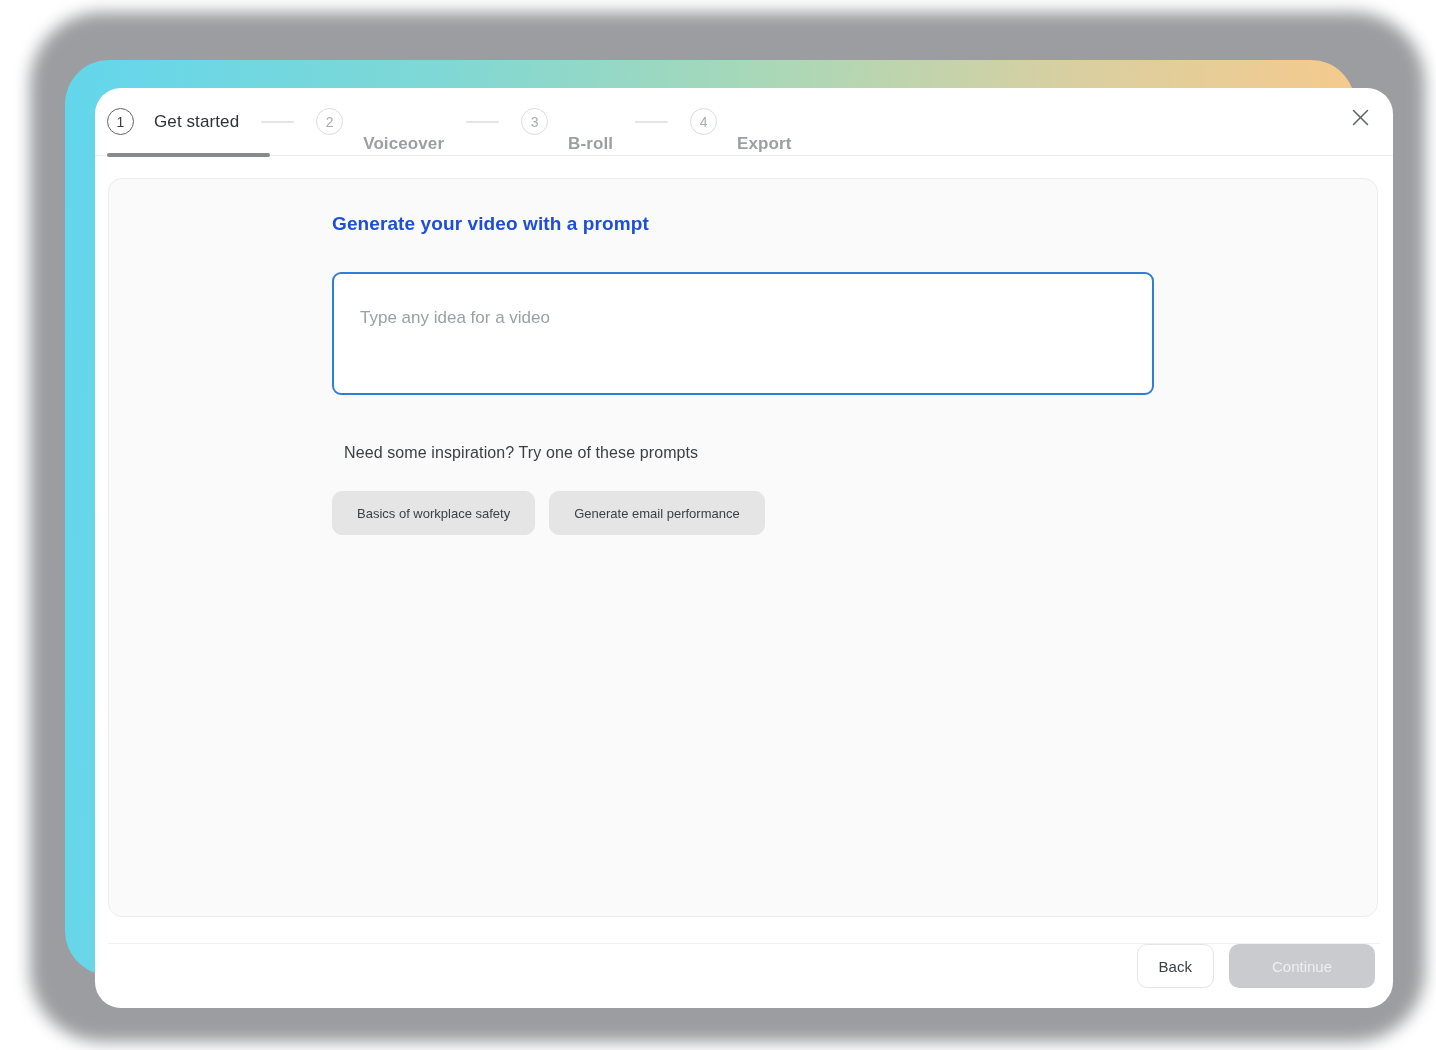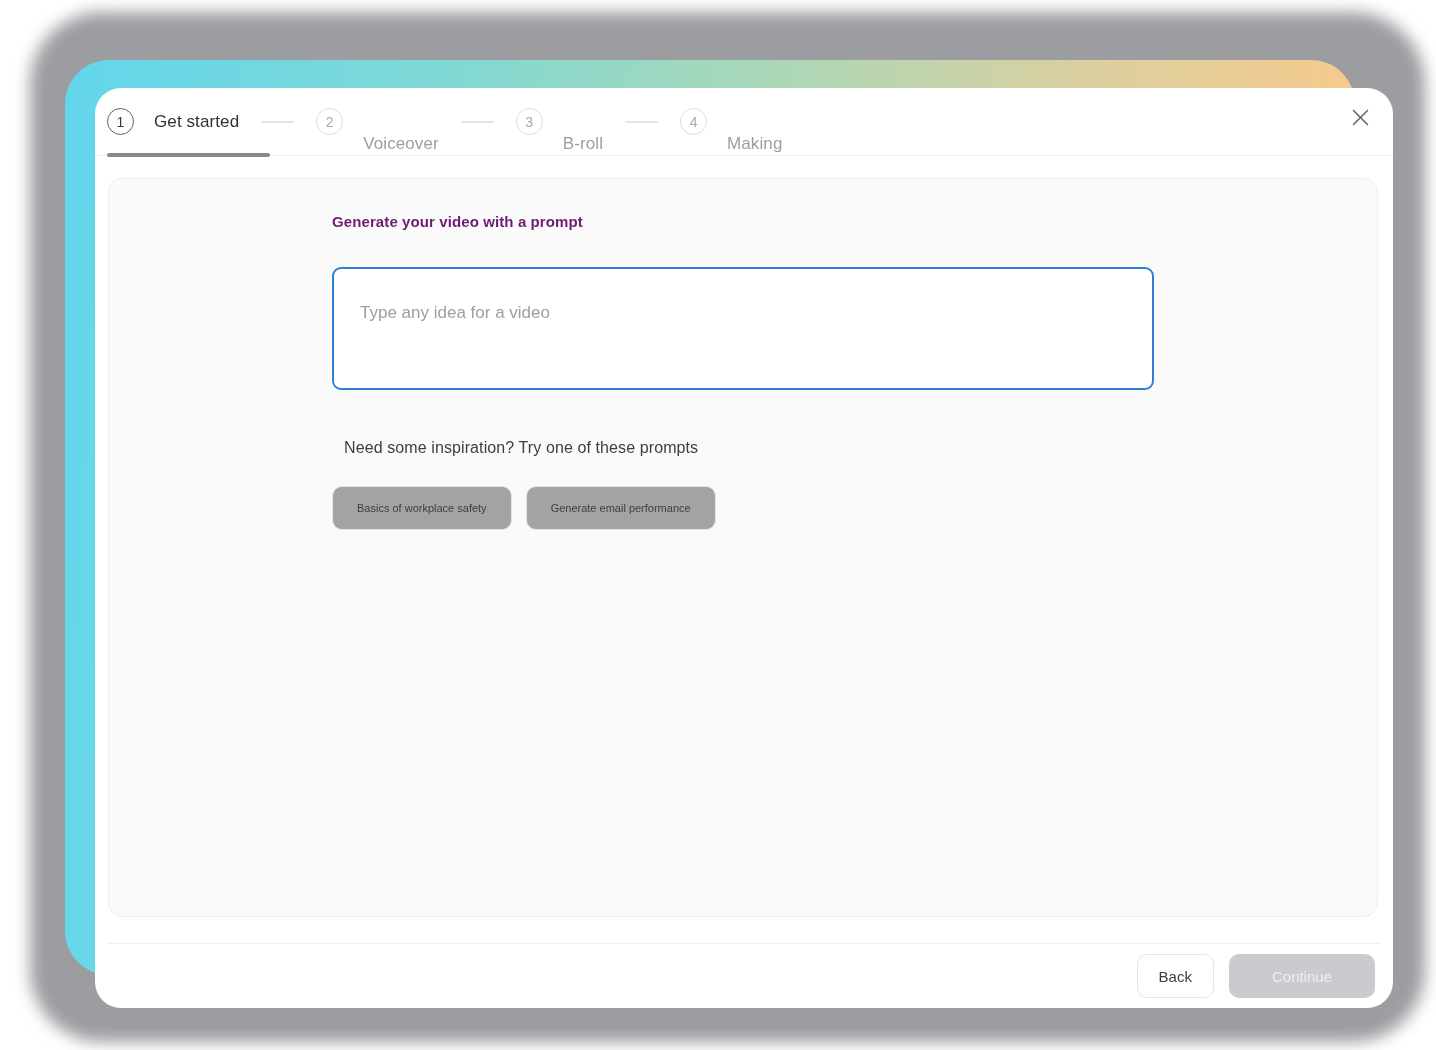--- a/index.html
+++ b/index.html
@@ -32,61 +32,61 @@
   .step{display:flex;align-items:center;}
   .step-circle{
     width:27px;height:27px;border-radius:50%;box-sizing:border-box;
     display:flex;align-items:center;justify-content:center;
     font-size:14px;line-height:1;
   }
   .step.active .step-circle{border:1.6px solid #5f6368;color:#3a3d40;font-weight:500;}
   .step.upcoming .step-circle{border:1.4px solid #d9dbdd;color:#a6aaae;}
   .step-label{margin-left:20px;font-size:17px;letter-spacing:.1px;}
   .step.active .step-label{color:#2f3236;font-weight:500;}
-  .step.upcoming .step-label{color:#9b9fa3;font-weight:400;margin-top:44px;}
+  .step.upcoming .step-label{color:#9b9fa3;font-weight:700;margin-top:44px;}
   .step-dash{width:33px;height:2px;background:#e4e4e5;border-radius:1px;margin:0 22px;}
   .active-underline{
     position:absolute;left:12px;bottom:-2px;width:163px;height:4px;
     background:#87898c;border-radius:3px;
   }
   .close-btn{
     position:absolute;top:13px;right:15px;width:36px;height:36px;
     background:none;border:none;padding:0;cursor:pointer;
     display:flex;align-items:center;justify-content:center;
   }
   
   .content-panel{
     position:absolute;left:13px;top:90px;width:1270px;height:739px;
     background:#fafafa;border:1px solid #ededed;border-radius:14px;
     box-sizing:border-box;
   }
   .content-inner{width:822px;margin:0 auto;padding-top:34px;}
   .page-title{
-    margin:0;font-size:15px;font-weight:600;color:#701a75;letter-spacing:.1px;
+    margin:0;font-size:19px;font-weight:600;color:#1d4ed8;letter-spacing:.1px;
   }
   .prompt-textarea{
     display:block;margin-top:37px;width:100%;height:123px;box-sizing:border-box;
     border:2px solid #2f80d4;border-radius:9px;background:#ffffff;
     padding:34px 26px 4px;font-size:17px;color:#202124;
     font-family:"Liberation Sans","DejaVu Sans",sans-serif;
     resize:none;outline:none;
   }
   .prompt-textarea::placeholder{color:#9aa0a6;}
   .inspiration-text{margin:49px 12px 0;font-size:16px;color:#3c4043;letter-spacing:.1px;}
   .chips{margin-top:29px;display:flex;gap:14px;}
   .chip{
-    height:44px;padding:0 24px;background:#a3a3a3;border:1px solid #e4e4e6;
+    height:44px;padding:0 24px;background:#e5e5e5;border:1px solid #e4e4e6;
     border-radius:10px;display:flex;align-items:center;
-    font-size:11px;color:#3c4043;cursor:pointer;white-space:nowrap;
+    font-size:13px;color:#3c4043;cursor:pointer;white-space:nowrap;
     font-family:inherit;
   }
   
   .modal-footer{
     position:absolute;left:13px;right:13px;bottom:0;height:65px;
-    border-top:1px solid #f0f0f1;display:flex;align-items:center;
+    border-top:1px solid #f0f0f1;display:flex;
     justify-content:flex-end;gap:15px;padding-right:5px;box-sizing:border-box;
   }
   .btn{height:44px;border-radius:10px;font-size:15px;cursor:pointer;font-family:inherit;}
   .btn-back{background:#ffffff;border:1px solid #e5e5e7;color:#3c4043;padding:0 21px;}
   .btn-continue{background:#c9cbce;border:none;color:#edeff1;padding:0 43px;}
   .btn-continue:disabled{cursor:default;}
 </style>
 </head>
 <body>
 
@@ -106,21 +106,21 @@
       <div class="step-label">Voiceover</div>
     </div>
     <div class="step-dash"></div>
     <div class="step upcoming">
       <div class="step-circle">3</div>
       <div class="step-label">B-roll</div>
     </div>
     <div class="step-dash"></div>
     <div class="step upcoming">
       <div class="step-circle">4</div>
-      <div class="step-label">Making</div>
+      <div class="step-label">Export</div>
     </div>
     <div class="active-underline"></div>
   </div>
 
   <button class="close-btn">
     <span>
       <svg width="19" height="19" viewBox="0 0 19 19">
         <line x1="2.5" y1="2.5" x2="16.5" y2="16.5" stroke="#5f6368" stroke-width="1.5" stroke-linecap="round"></line>
         <line x1="16.5" y1="2.5" x2="2.5" y2="16.5" stroke="#5f6368" stroke-width="1.5" stroke-linecap="round"></line>
       </svg>

